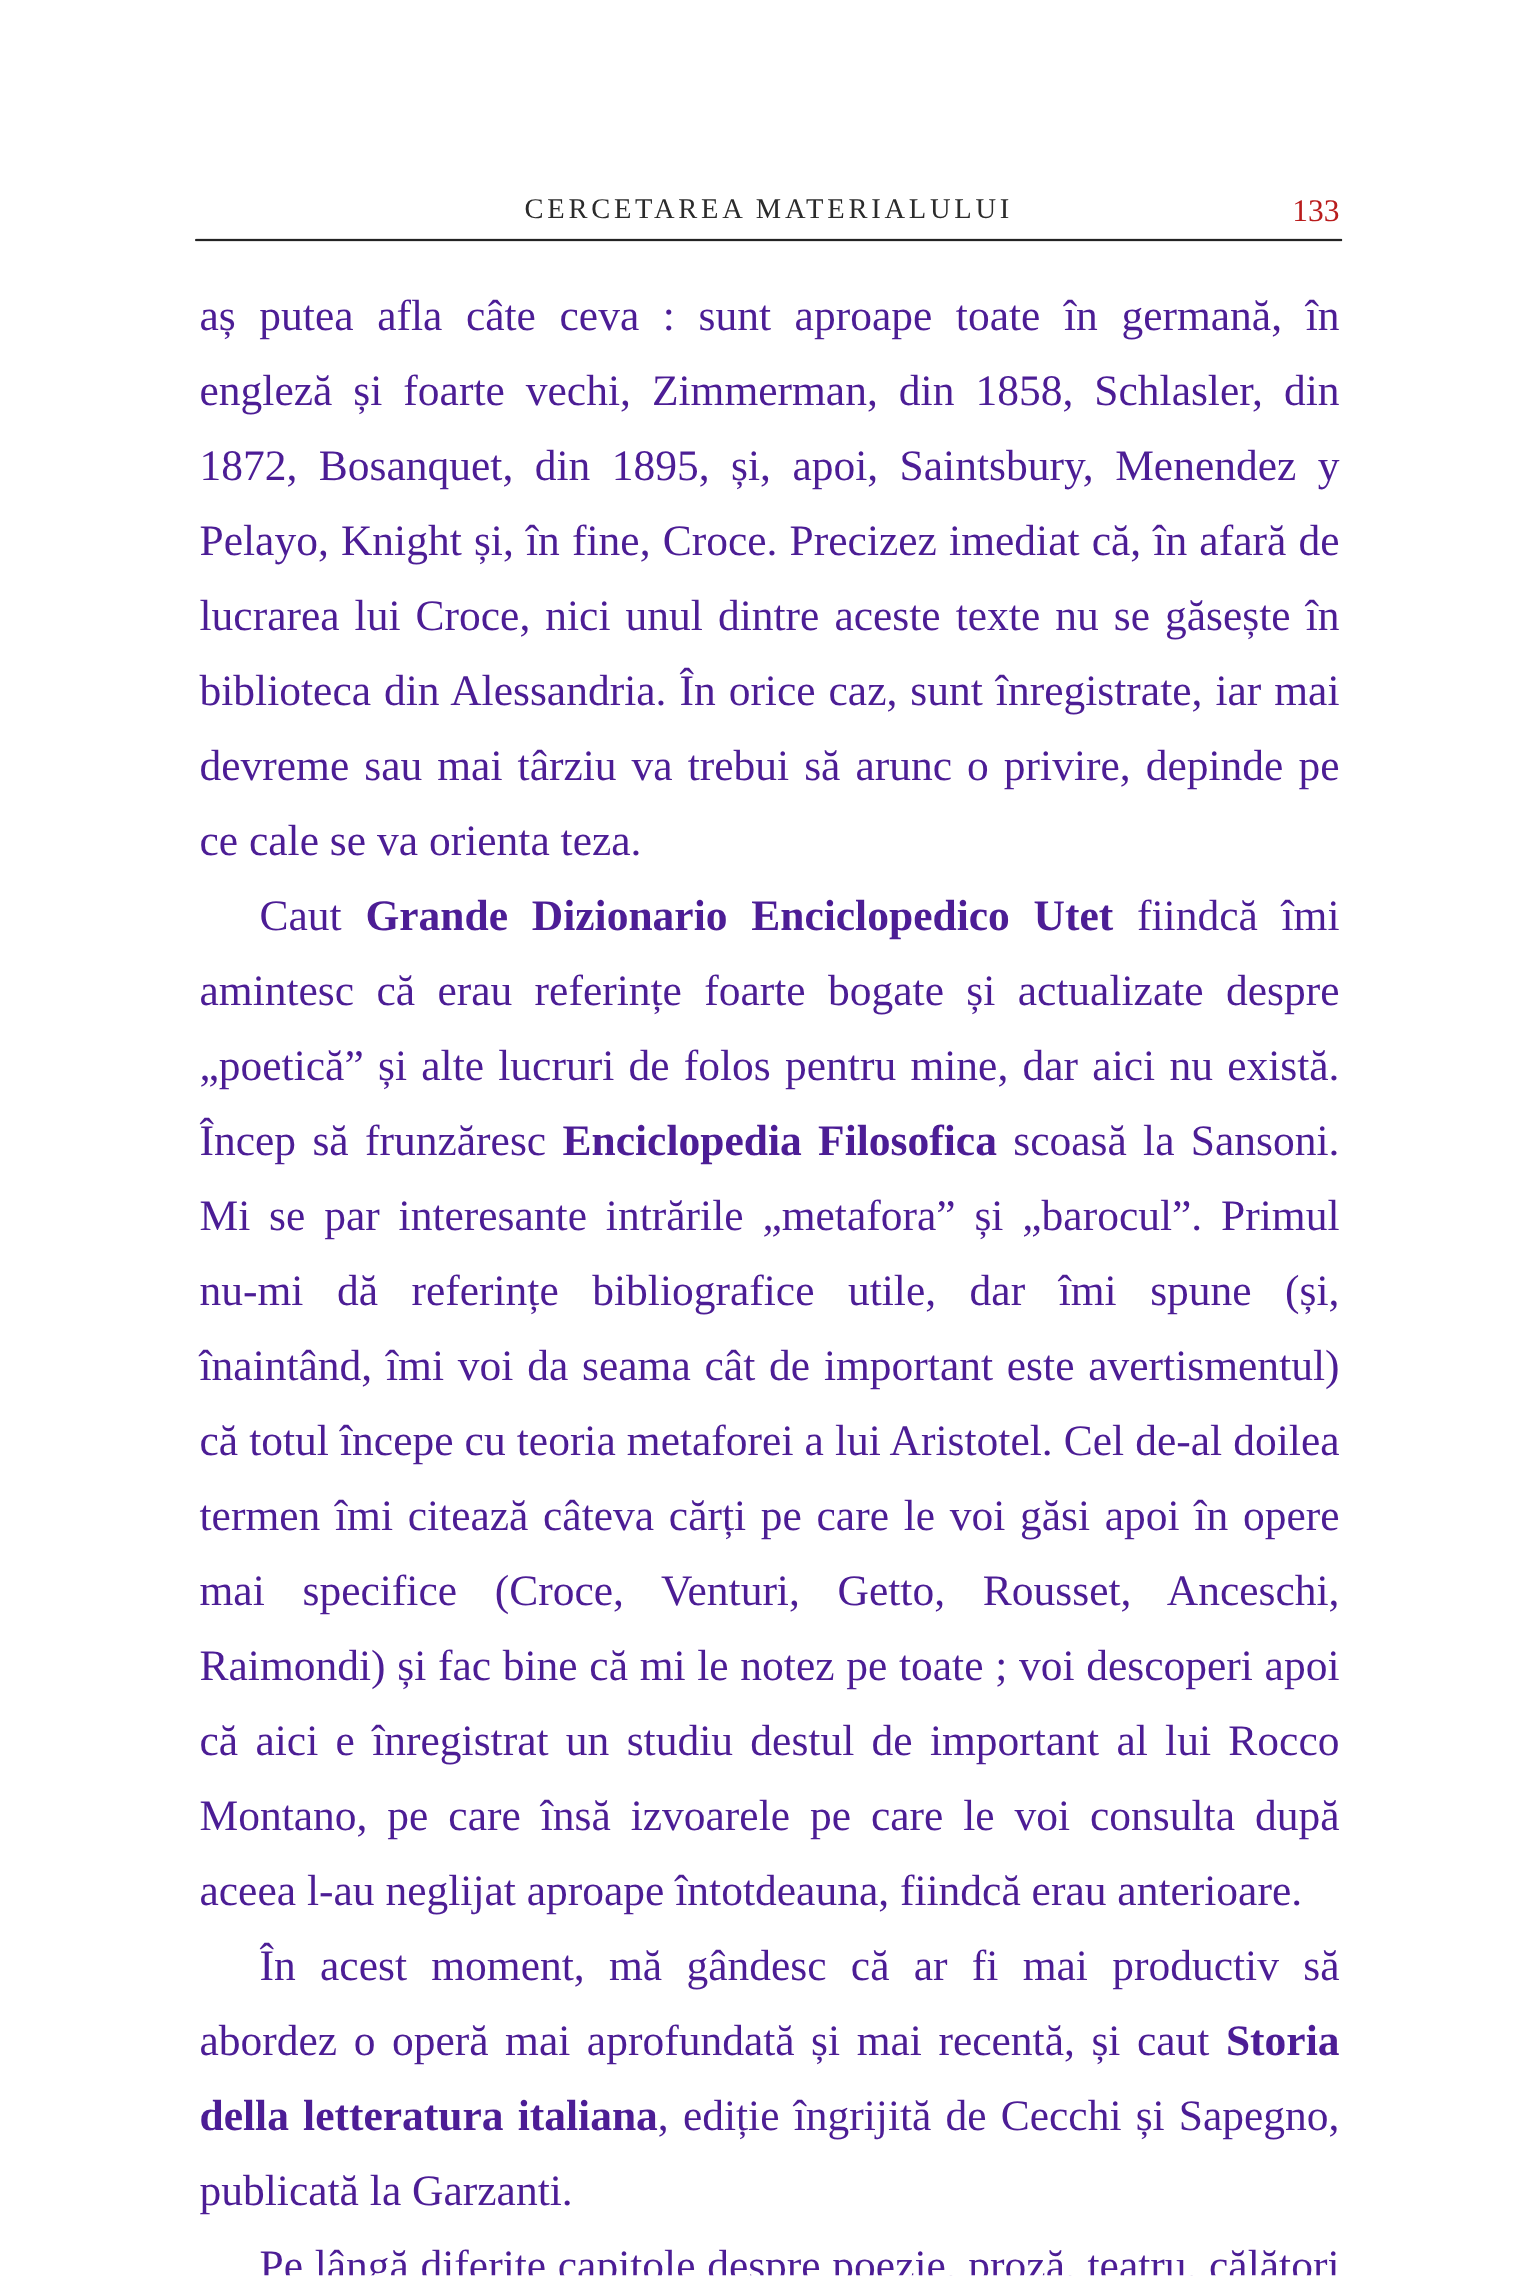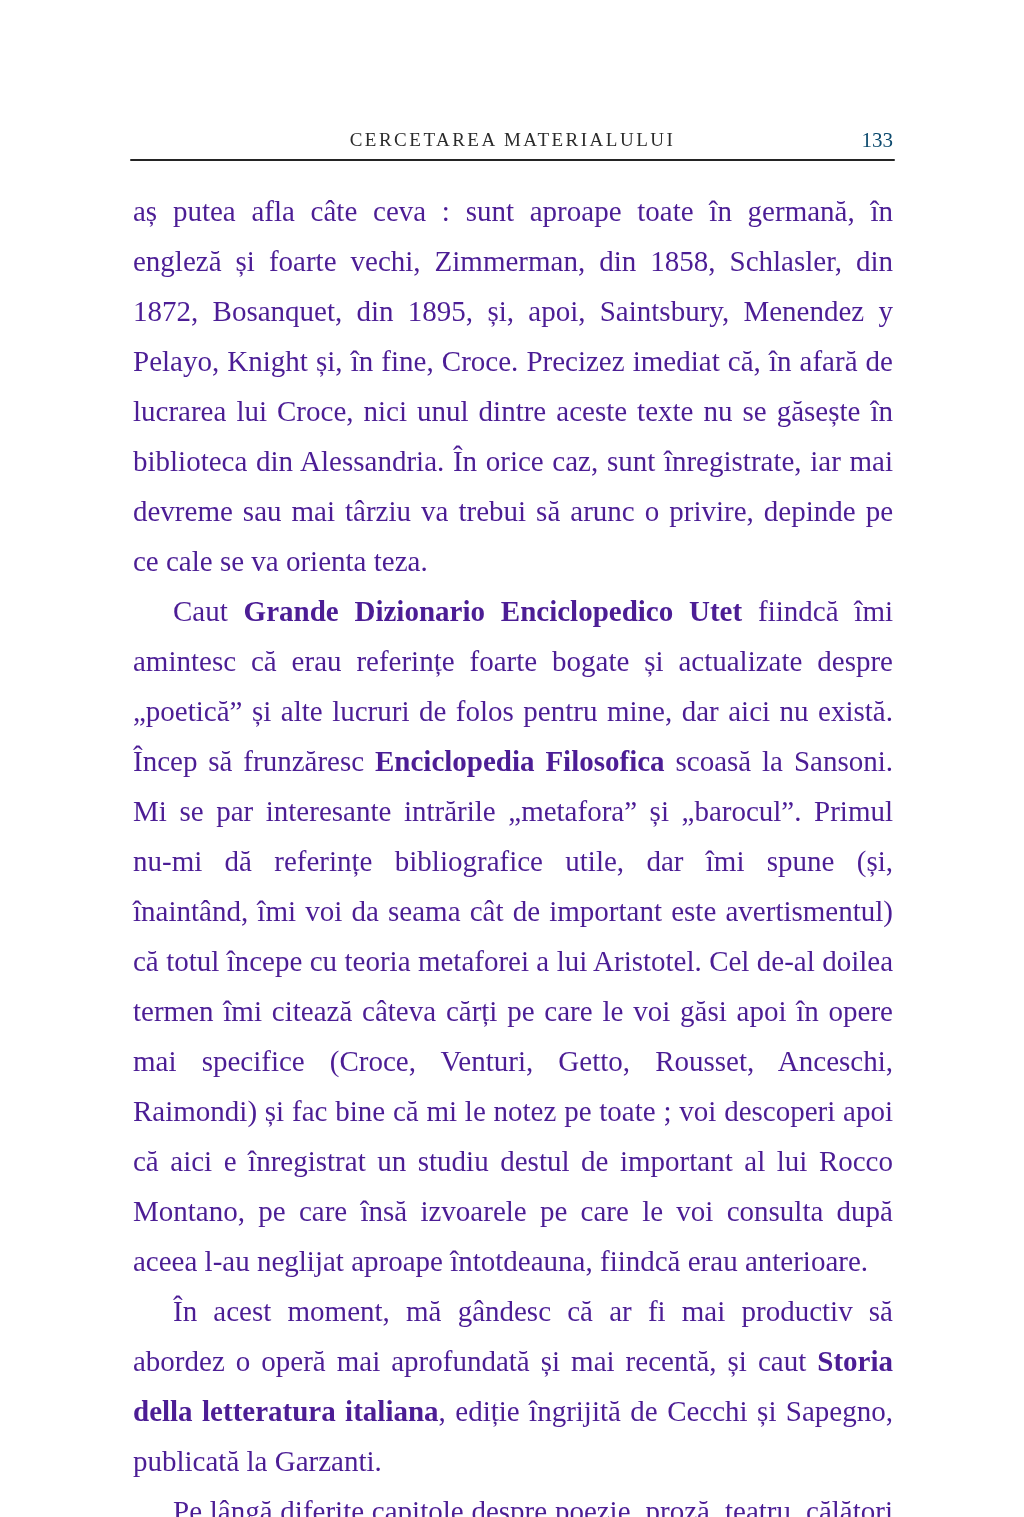--- a/index.html
+++ b/index.html
@@ -26,21 +26,21 @@
     letter-spacing: 2.5px;
     color: #2b2b2b;
     line-height: 26px;
   }
   .page-number {
     position: absolute;
     right: 2px;
     top: 0;
     font-size: 21px;
     line-height: 26px;
-    color: #0c4a6e;
+    color: #b91c1c;
   }
   .header-rule {
     position: absolute;
     top: 159px;
     left: 130px;
     right: 129px;
     border: none;
     border-top: 2px solid #242424;
     height: 0;
   }

